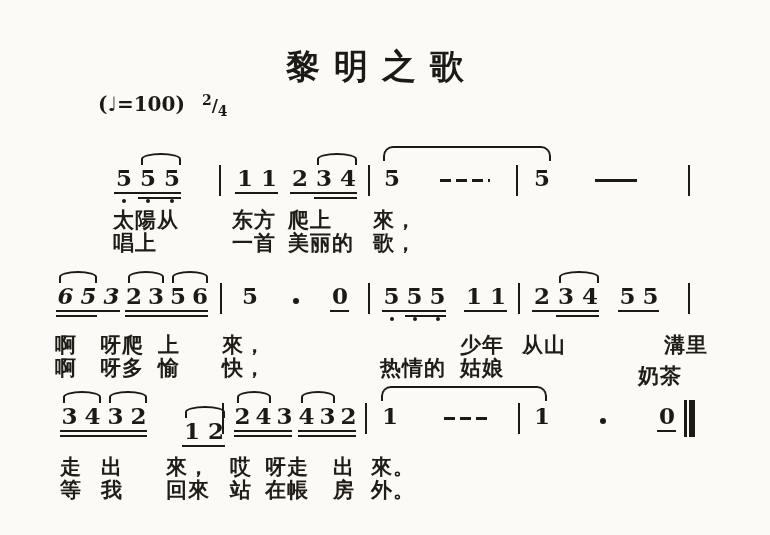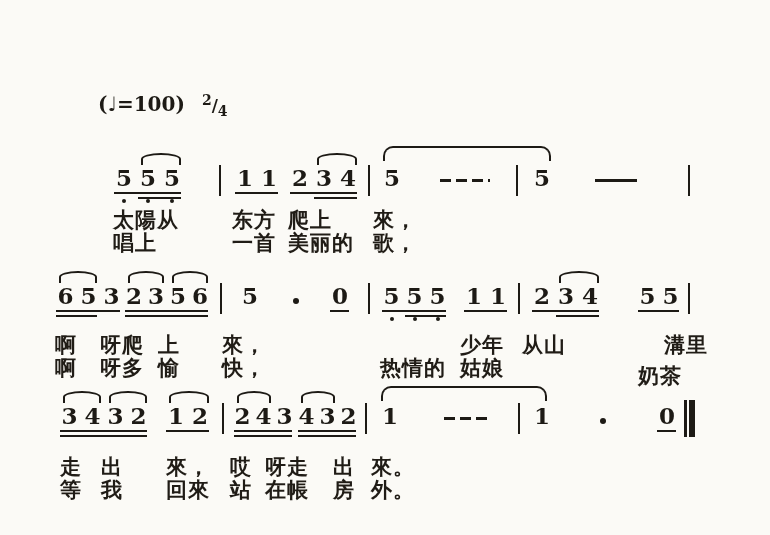--- a/index.html
+++ b/index.html
@@ -63,55 +63,56 @@
   .lyr{
     position:absolute;white-space:nowrap;
     font-family:"DejaVu Sans", sans-serif;
     font-size:21px;font-weight:bold;letter-spacing:1px;color:#201c16;
   }
 </style>
 </head>
 <body>
 
 <div class="page">
+  <div class="title">黎明之歌</div>
   <div class="tempo"><span>(♩=100)</span><span class="meter"><sup>2</sup>/<sub>4</sub></span></div>
   <div id="score">
       <div class="score-line" style="top: 150px;">
         <div class="tie" style="left: 383px; width: 164px; top: -4px;"></div>
         <div class="grp" style="left: 112px; width: 72px;"><span class="note" style="width: 24px;">5<i class="lowdot"></i></span><span class="note" style="width: 24px;">5<i class="lowdot"></i></span><span class="note" style="width: 24px;">5<i class="lowdot"></i></span><div class="beam" style="left: 2px; width: 67px; top: 26px;"></div><div class="beam" style="left: 26px; width: 43px; top: 31px;"></div><div class="slur" style="left: 29px; width: 36px;"></div></div>
         <div class="barline" style="left: 219px;"></div>
         <div class="grp" style="left: 233px; width: 48px;"><span class="note" style="width: 24px;">1</span><span class="note" style="width: 24px;">1</span><div class="beam" style="left: 2px; width: 43px; top: 26px;"></div></div>
         <div class="grp" style="left: 288px; width: 72px;"><span class="note" style="width: 24px;">2</span><span class="note" style="width: 24px;">3</span><span class="note" style="width: 24px;">4</span><div class="beam" style="left: 2px; width: 67px; top: 26px;"></div><div class="beam" style="left: 26px; width: 43px; top: 31px;"></div><div class="slur" style="left: 29px; width: 36px;"></div></div>
         <div class="barline" style="left: 368px;"></div>
         <div class="grp" style="left: 380px; width: 24px;"><span class="note" style="width: 24px;">5</span></div>
         <div class="dash broken" style="left: 440px; width: 50px;"></div>
         <div class="barline" style="left: 516px;"></div>
         <div class="grp" style="left: 530px; width: 24px;"><span class="note" style="width: 24px;">5</span></div>
         <div class="dash" style="left: 595px; width: 42px;"></div>
         <div class="barline" style="left: 688px;"></div>
       </div>
       <div class="score-line" style="top: 268px;">
-        <div class="grp" style="left: 54px; width: 69px;"><span class="note" style="width: 23px;">6</span><span class="note" style="width: 23px;">5</span><span class="note" style="width: 23px;">3</span><div class="beam" style="left: 2px; width: 64px; top: 26px;"></div><div class="beam" style="left: 2px; width: 41px; top: 31px;"></div><div class="slur" style="left: 5px; width: 34px;"></div></div>
+        <div class="grp" style="left: 54px; width: 69px; font-style: italic;"><span class="note" style="width: 23px;">6</span><span class="note" style="width: 23px;">5</span><span class="note" style="width: 23px;">3</span><div class="beam" style="left: 2px; width: 64px; top: 26px;"></div><div class="beam" style="left: 2px; width: 41px; top: 31px;"></div><div class="slur" style="left: 5px; width: 34px;"></div></div>
         <div class="grp" style="left: 123px; width: 88px;"><span class="note" style="width: 22px;">2</span><span class="note" style="width: 22px;">3</span><span class="note" style="width: 22px;">5</span><span class="note" style="width: 22px;">6</span><div class="beam" style="left: 2px; width: 83px; top: 26px;"></div><div class="beam" style="left: 2px; width: 83px; top: 31px;"></div><div class="slur" style="left: 5px; width: 32px;"></div><div class="slur" style="left: 49px; width: 32px;"></div></div>
         <div class="barline" style="left: 220px;"></div>
         <div class="grp" style="left: 238px; width: 24px;"><span class="note" style="width: 24px;">5</span></div>
         <div class="augdot" style="left: 293px;"></div>
         <div class="grp" style="left: 328px; width: 24px;"><span class="note" style="width: 24px;">0</span><div class="beam" style="left: 2px; width: 19px; top: 26px;"></div></div>
         <div class="barline" style="left: 368px;"></div>
         <div class="grp" style="left: 380px; width: 69px;"><span class="note" style="width: 23px;">5<i class="lowdot"></i></span><span class="note" style="width: 23px;">5<i class="lowdot"></i></span><span class="note" style="width: 23px;">5<i class="lowdot"></i></span><div class="beam" style="left: 2px; width: 64px; top: 26px;"></div><div class="beam" style="left: 25px; width: 41px; top: 31px;"></div></div>
         <div class="grp" style="left: 462px; width: 48px;"><span class="note" style="width: 24px;">1</span><span class="note" style="width: 24px;">1</span><div class="beam" style="left: 2px; width: 43px; top: 26px;"></div></div>
         <div class="barline" style="left: 518px;"></div>
         <div class="grp" style="left: 530px; width: 72px;"><span class="note" style="width: 24px;">2</span><span class="note" style="width: 24px;">3</span><span class="note" style="width: 24px;">4</span><div class="beam" style="left: 2px; width: 67px; top: 26px;"></div><div class="beam" style="left: 26px; width: 43px; top: 31px;"></div><div class="slur" style="left: 29px; width: 36px;"></div></div>
-        <div class="grp" style="left: 636px; width: 46px;"><span class="note" style="width: 23px;">5</span><span class="note" style="width: 23px;">5</span><div class="beam" style="left: 2px; width: 41px; top: 26px;"></div></div>
+        <div class="grp" style="left: 616px; width: 46px;"><span class="note" style="width: 23px;">5</span><span class="note" style="width: 23px;">5</span><div class="beam" style="left: 2px; width: 41px; top: 26px;"></div></div>
         <div class="barline" style="left: 688px;"></div>
       </div>
       <div class="score-line" style="top: 388px;">
         <div class="tie" style="left: 381px; width: 162px; top: -2px;"></div>
         <div class="grp" style="left: 58px; width: 92px;"><span class="note" style="width: 23px;">3</span><span class="note" style="width: 23px;">4</span><span class="note" style="width: 23px;">3</span><span class="note" style="width: 23px;">2</span><div class="beam" style="left: 2px; width: 87px; top: 26px;"></div><div class="beam" style="left: 2px; width: 87px; top: 31px;"></div><div class="slur" style="left: 5px; width: 34px;"></div><div class="slur" style="left: 51px; width: 34px;"></div></div>
-        <div class="grp" style="left: 164px; width: 48px;"><span class="note" style="width: 24px;">1</span><span class="note" style="width: 24px;">2</span><div class="beam" style="left: 2px; width: 43px; top: 26px;"></div><div class="slur" style="left: 5px; width: 36px;"></div></div>
+        <div class="grp" style="left: 180px; width: 48px; margin-top: 15px;"><span class="note" style="width: 24px;">1</span><span class="note" style="width: 24px;">2</span><div class="beam" style="left: 2px; width: 43px; top: 26px;"></div><div class="slur" style="left: 5px; width: 36px;"></div></div>
         <div class="barline" style="left: 222px;"></div>
         <div class="grp" style="left: 232px; width: 63px;"><span class="note" style="width: 21px;">2</span><span class="note" style="width: 21px;">4</span><span class="note" style="width: 21px;">3</span><div class="beam" style="left: 2px; width: 58px; top: 26px;"></div><div class="beam" style="left: 2px; width: 58px; top: 31px;"></div><div class="slur" style="left: 5px; width: 30px;"></div></div>
         <div class="grp" style="left: 296px; width: 63px;"><span class="note" style="width: 21px;">4</span><span class="note" style="width: 21px;">3</span><span class="note" style="width: 21px;">2</span><div class="beam" style="left: 2px; width: 58px; top: 26px;"></div><div class="beam" style="left: 2px; width: 58px; top: 31px;"></div><div class="slur" style="left: 5px; width: 30px;"></div></div>
         <div class="barline" style="left: 365px;"></div>
         <div class="grp" style="left: 378px; width: 24px;"><span class="note" style="width: 24px;">1</span></div>
         <div class="dash broken" style="left: 444px; width: 48px;"></div>
         <div class="barline" style="left: 518px;"></div>
         <div class="grp" style="left: 530px; width: 24px;"><span class="note" style="width: 24px;">1</span></div>
         <div class="augdot" style="left: 600px;"></div>
         <div class="grp" style="left: 655px; width: 24px;"><span class="note" style="width: 24px;">0</span><div class="beam" style="left: 2px; width: 19px; top: 26px;"></div></div>

